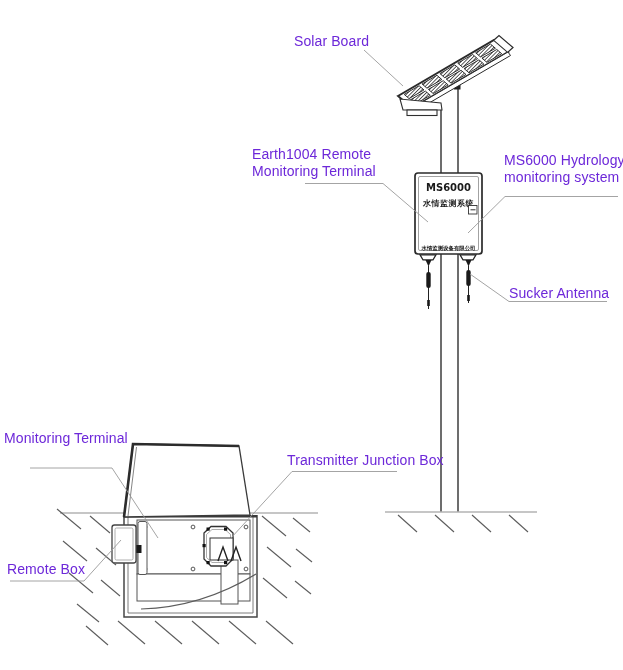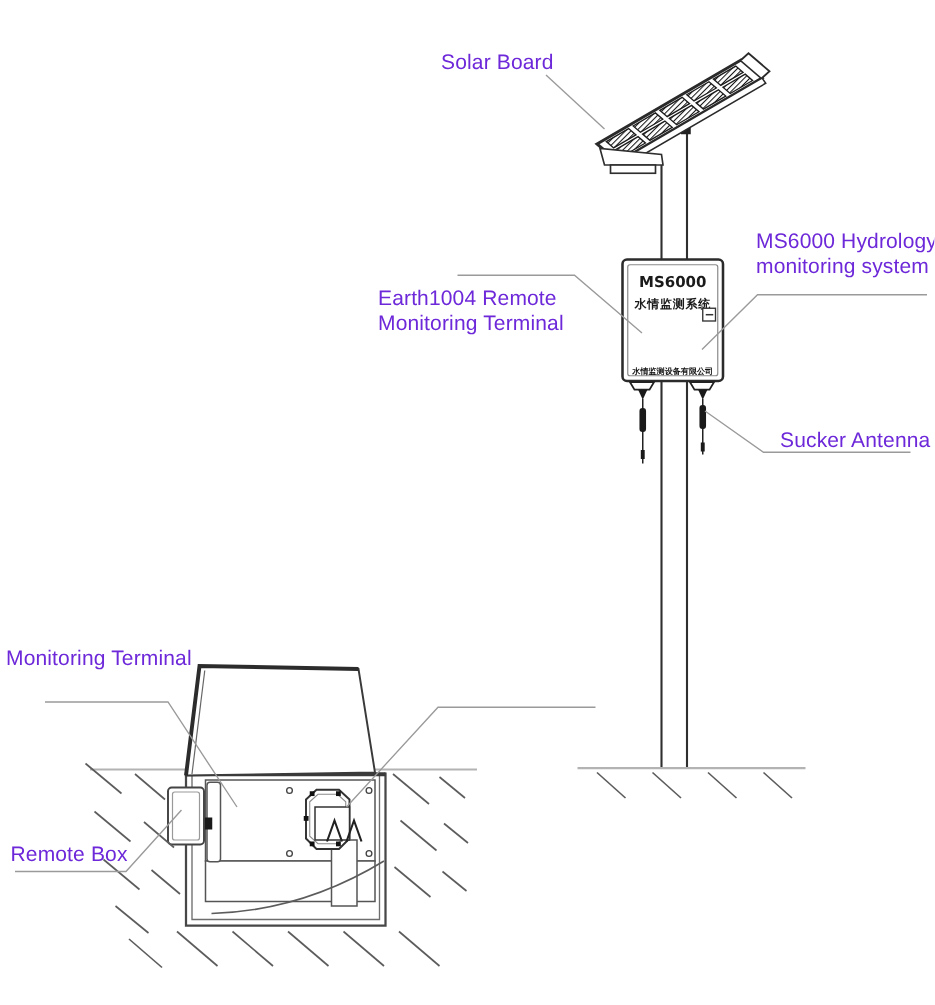--- a/index.html
+++ b/index.html
@@ -172,36 +172,39 @@
     <path d="M30,468 L112,468 L158,538"></path>
     <path d="M10,581 L84,581 L121,540"></path>
     <path d="M397,471.5 L292,471.5 L231,538"></path>
   </g>
 </svg>
 
 <div class="callout" style="left:294px;top:33px;">
   <div>Solar Board</div>
 </div>
 
-<div class="callout" style="left:252px;top:146px;margin-top:44px;">
+<div class="callout" style="left:252px;top:146px;">
   <div>Earth1004 Remote</div>
   <div>Monitoring Terminal</div>
 </div>
 
 <div class="callout" style="left:504px;top:152px;">
   <div>MS6000 Hydrology</div>
   <div>monitoring system</div>
 </div>
 
-<div class="callout" style="left:520px;top:285px;">
+<div class="callout" style="left:509px;top:285px;">
   <div>Sucker Antenna</div>
 </div>
 
 <div class="callout" style="left:4px;top:430px;">
   <div>Monitoring Terminal</div>
 </div>
 
 <div class="callout" style="left:7px;top:561px;">
   <div>Remote Box</div>
 </div>
 
+<div class="callout" style="left:287px;top:452px;">
+  <div>Transmitter Junction Box</div>
+</div>
 
 </div>
 
 </body></html>

